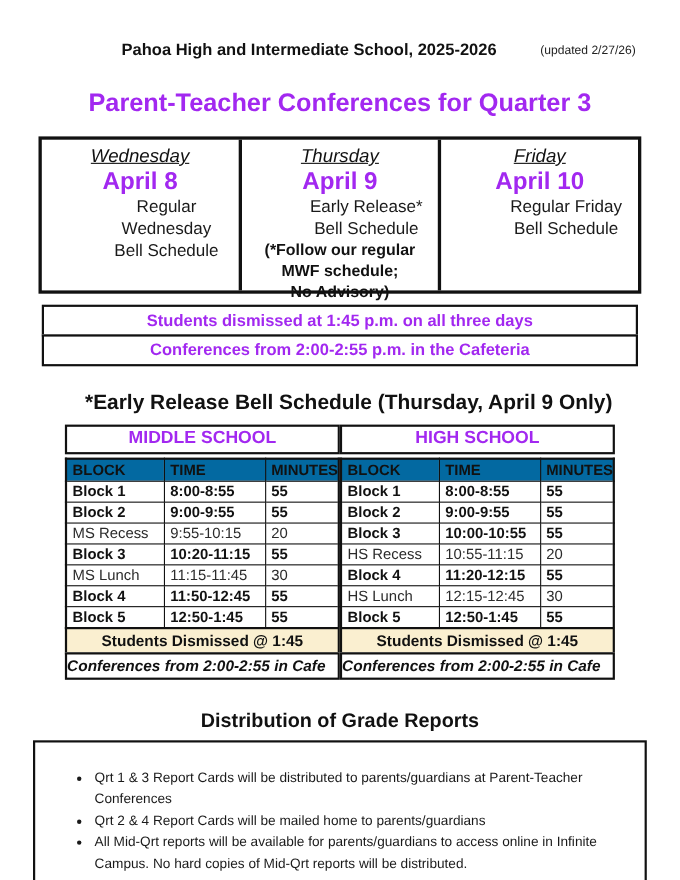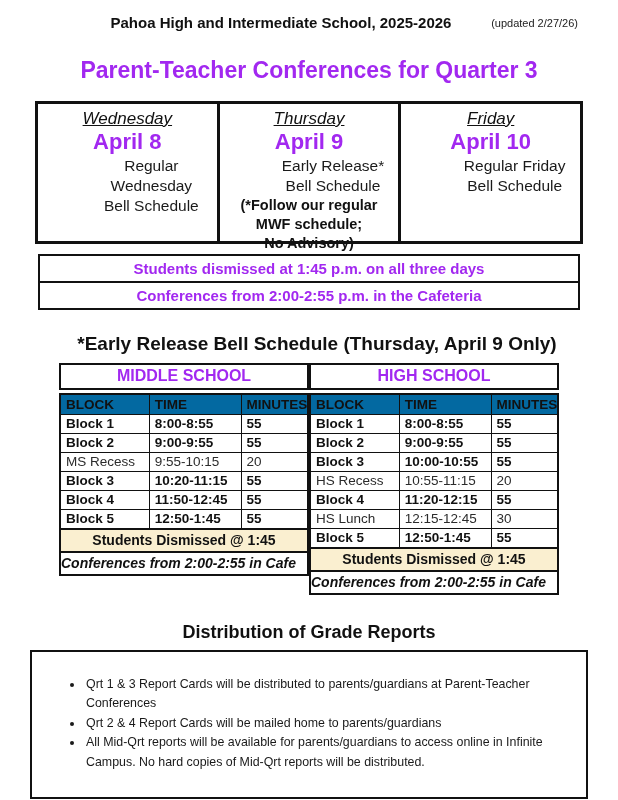--- a/index.html
+++ b/index.html
@@ -5,21 +5,21 @@
   html,body{margin:0;padding:0;background:#ffffff;}
   .page{
     position:relative;
     width:618px;height:800px;
     background:#ffffff;
     font-family:"Liberation Sans", sans-serif;
     color:#111;
     overflow:hidden;
   }
   
-  .header-row{position:relative;margin-top:14px;height:20px;}
+  .header-row{position:relative;margin-top:37px;height:20px;}
   .school-line{
     text-align:center;padding-right:56px;
     font-size:15px;font-weight:bold;color:#111;
   }
   .updated-note{
     position:absolute;right:40px;top:3px;
     font-size:11px;color:#222;font-weight:normal;
   }
   .main-title{
     margin:23px 0 0 0;text-align:center;
@@ -189,20 +189,25 @@
           <tr class="plain">
             <td>MS Recess</td>
             <td>9:55-10:15</td>
             <td>20</td>
           </tr>
           <tr class="emph">
             <td>Block 3</td>
             <td>10:20-11:15</td>
             <td>55</td>
           </tr>
+          <tr class="plain">
+            <td>MS Lunch</td>
+            <td>11:15-11:45</td>
+            <td>30</td>
+          </tr>
           <tr class="emph">
             <td>Block 4</td>
             <td>11:50-12:45</td>
             <td>55</td>
           </tr>
           <tr class="emph">
             <td>Block 5</td>
             <td>12:50-1:45</td>
             <td>55</td>
           </tr>

